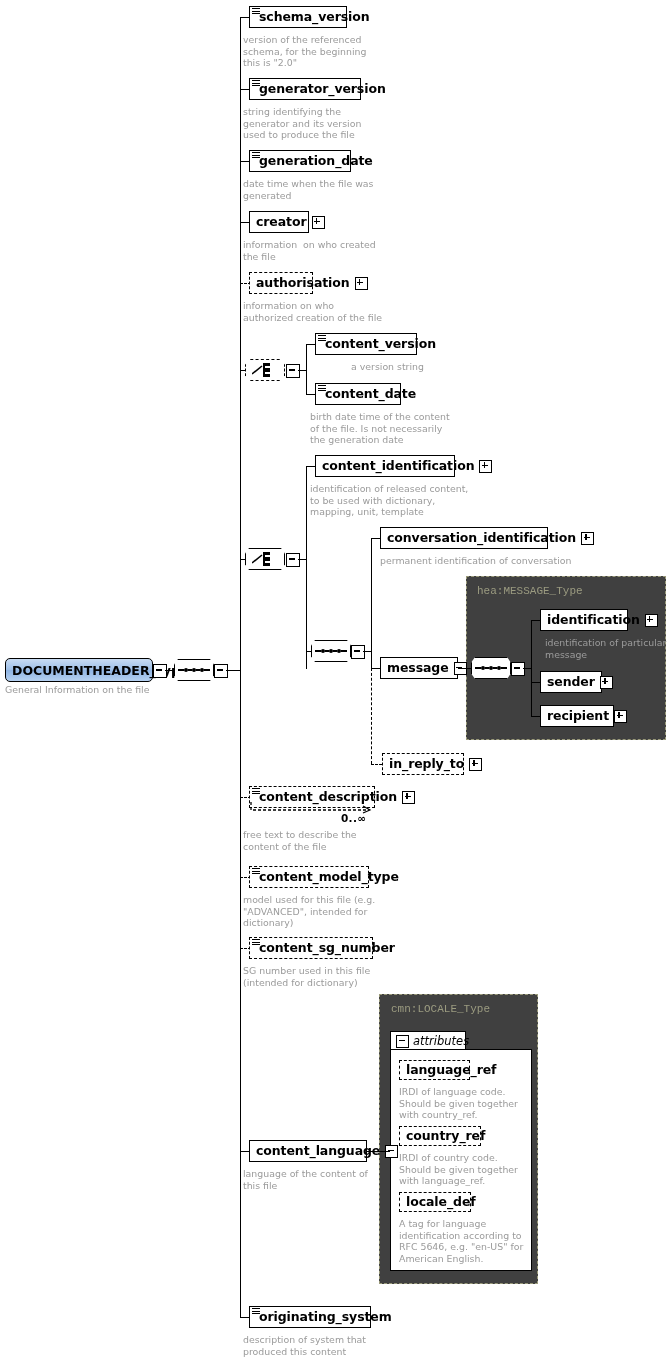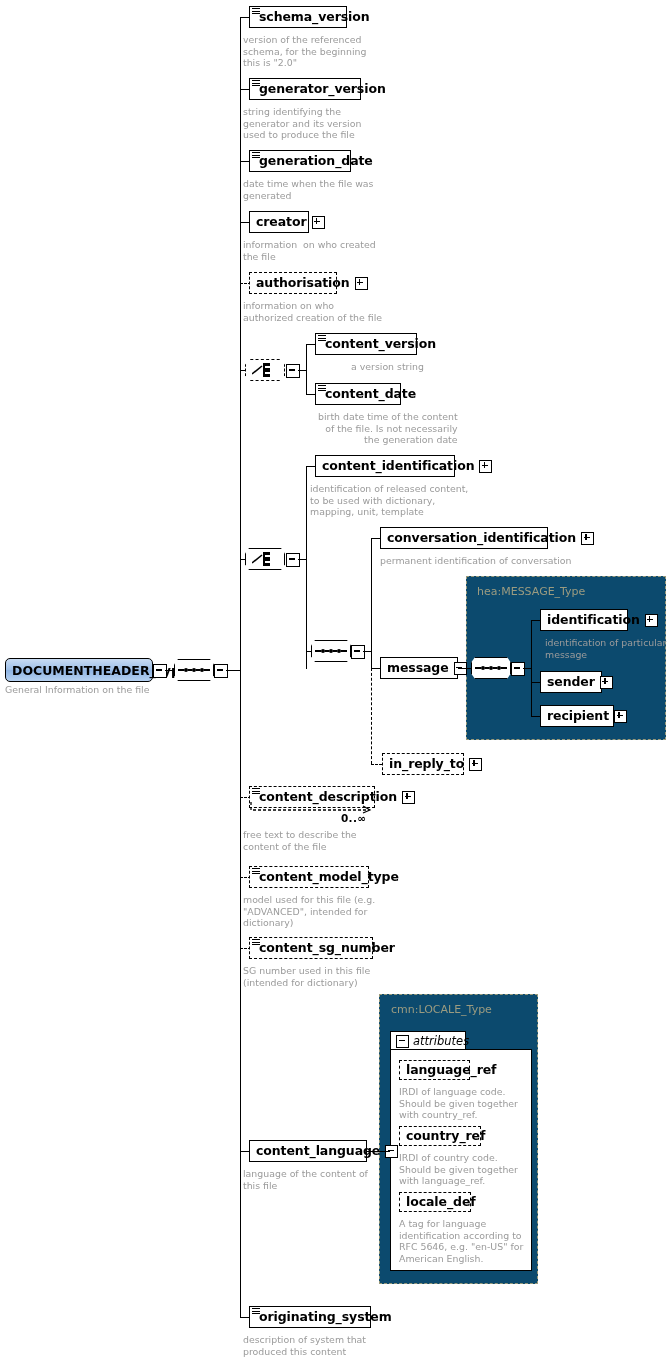--- a/index.html
+++ b/index.html
@@ -66,22 +66,22 @@
   .seqdots .b{width:4px;height:1.6px;background:#000;}
   .seqdots .e{width:6px;height:1.6px;background:#000;}
   
   .choice{position:relative;width:26px;height:14px;}
   .choice .sl{position:absolute;left:0;top:2px;width:11px;height:10px;}
   .choice .sq{position:absolute;left:13px;width:5px;height:3.4px;background:#000;}
   .choice .vb{position:absolute;left:11px;top:0px;width:1.6px;height:14px;background:#000;}
   .choice .hb{position:absolute;width:5px;height:1.5px;background:#000;left:18px;}
 
   
-  .typebox{position:absolute;box-sizing:border-box;background:#0c4a6e;
-           border:1.5px dashed #9a9a7a;}
+  .typebox{position:absolute;box-sizing:border-box;background:#404040;
+           border:1.5px dashed #9a9a7a;font-family:Liberation Mono, monospace;}
   .typebox .tname{position:absolute;font-size:11px;color:#9b9b80;font-weight:normal;}
 
   
   .attrbox{position:absolute;box-sizing:border-box;background:#fff;border:1.4px solid #000;}
   .attrtab{position:absolute;box-sizing:border-box;background:#fff;border:1.4px solid #000;
            border-bottom:none;height:19px;display:flex;align-items:center;padding:0 5px;gap:4px;}
   .attrtab .t{font-size:11.5px;font-style:italic;color:#000;}
 </style>
 </head>
 <body>
@@ -163,21 +163,21 @@
   <div class="shadow" style="left:253px;top:215px;width:60px;height:22px;"></div>
   <div class="node" style="left:249px;top:211px;width:60px;padding-right:2px;">
     <span class="lbl">creator</span>
     <span class="tgl plus" style="margin-left:auto;"></span>
   </div>
   <div class="ann" style="left:243px;top:239px;">information  on who created
 the file</div>
 
   <div class="ln dash-h" style="left:240px;top:283px;width:11px;"></div>
   <div class="shadow" style="left:253px;top:276px;width:88px;height:22px;"></div>
-  <div class="node opt" style="left:249px;top:272px;width:88px;padding-right:2px;">
+  <div class="node opt" style="left:249px;top:272px;width:64px;padding-right:2px;">
     <span class="lbl">authorisation</span>
     <span class="tgl plus" style="margin-left:auto;"></span>
   </div>
   <div class="ann" style="left:243px;top:300px;">information on who
 authorized creation of the file</div>
 
   <div class="ln dash-h" style="left:240px;top:370px;width:5px;"></div>
   <div class="comp dsh" style="left:245px;top:359px;">
     <div class="sh"></div>
       <div class="oct"></div>
@@ -213,21 +213,21 @@
   <div class="ln h" style="left:306px;top:394px;width:10px;"></div>
   <div class="shadow" style="left:319px;top:387px;width:86px;height:22px;"></div>
   <div class="node hasicon" style="left:315px;top:383px;width:86px;">
     <span class="eqico">
         <i></i>
         <i></i>
         <i></i>
       </span>
     <span class="lbl">content_date</span>
   </div>
-  <div class="ann" style="left:318px;top:411px;text-align:right;">birth date time of the content
+  <div class="ann" style="left:310px;top:411px;">birth date time of the content
 of the file. Is not necessarily
 the generation date</div>
 
   <div class="ln h" style="left:240px;top:559px;width:5px;"></div>
   <div class="comp" style="left:245px;top:548px;">
     <div class="sh"></div>
       <div class="oct"></div>
     <div class="sym">
         <span class="choice">
       <svg class="sl" viewBox="0 0 11 10">

